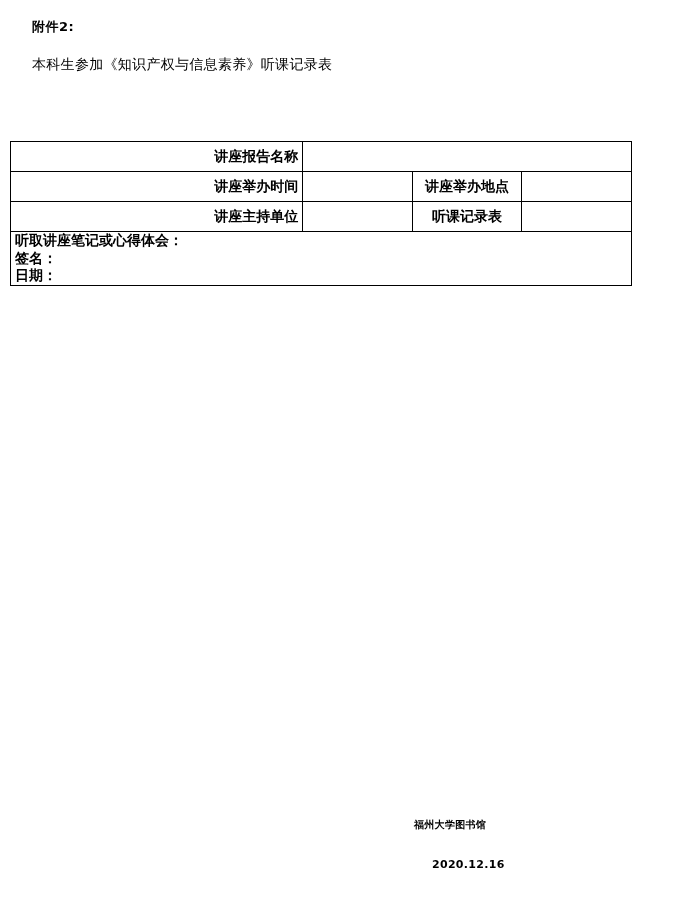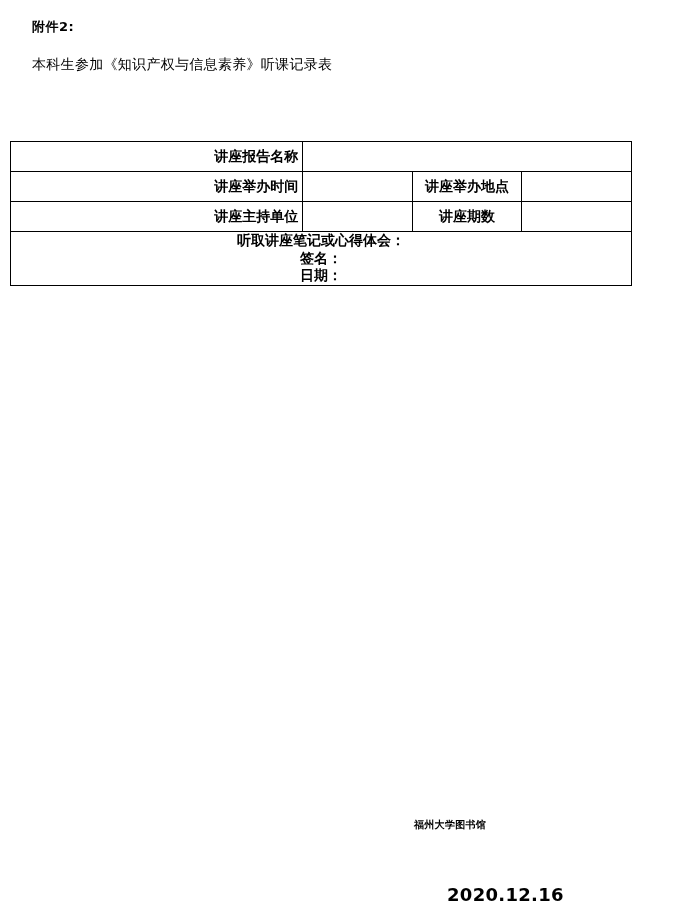--- a/index.html
+++ b/index.html
@@ -87,41 +87,39 @@
   td.val2 {
     width: 155px;
   }
   td.notes {
     height: 500px;
     vertical-align: top;
     padding: 4px 6px 6px 6px;
     font-weight: bold;
     font-size: 14px;
     line-height: 1.25;
-    text-align: center;
   }
   .notes-line {
     display: block;
   }
   .footer-org {
     position: absolute;
     left: 414px;
     top: 818px;
     font-size: 10px;
     font-weight: bold;
     letter-spacing: 0.3px;
   }
   .footer-date {
     position: absolute;
     left: 432px;
-    top: 884px;
-    font-size: 18px;
+    top: 858px;
+    font-size: 11px;
     font-weight: bold;
     letter-spacing: 0.3px;
-    margin-left: 15px;
   }
 </style>
 </head>
 <body>
 
 <div class="page">
 
   <div class="attach-label">附件2:</div>
 
   <div class="doc-title">本科生参加《知识产权与信息素养》听课记录表</div>
@@ -135,21 +133,21 @@
       </tr>
       <tr>
         <td class="lbl">讲座举办时间</td>
         <td class="val"></td>
         <td class="lbl2">讲座举办地点</td>
         <td class="val2"></td>
       </tr>
       <tr>
         <td class="lbl">讲座主持单位</td>
         <td class="val"></td>
-        <td class="lbl2">讲座期数</td>
+        <td class="lbl2">听课记录表</td>
         <td class="val2"></td>
       </tr>
       <tr>
         <td class="notes" colspan="4">
           <span class="notes-line">听取讲座笔记或心得体会：</span>
           <span class="notes-line">签名：</span>
           <span class="notes-line">日期：</span>
         </td>
       </tr>
     </tbody>

